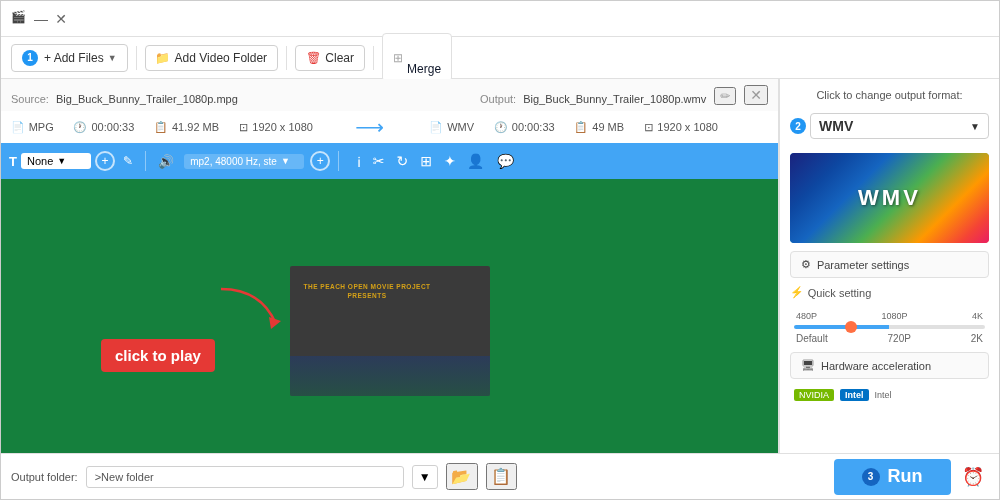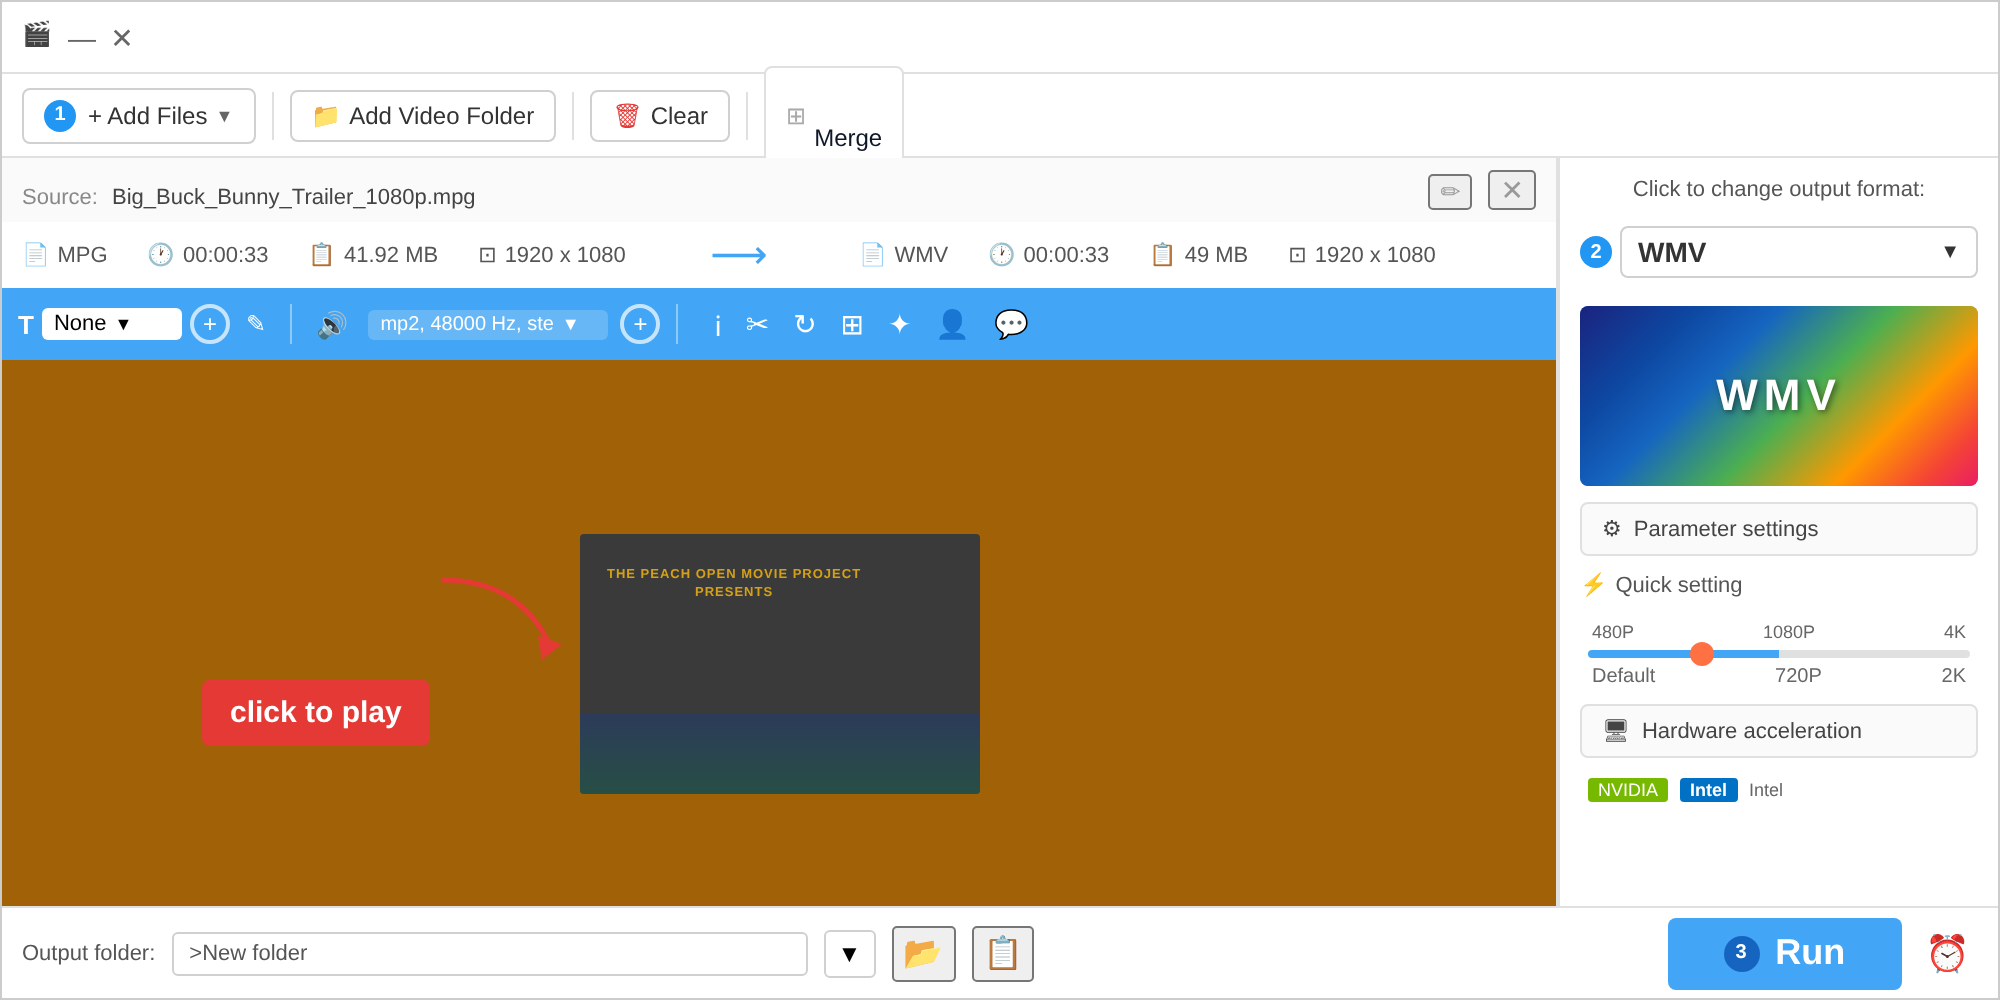--- a/index.html
+++ b/index.html
@@ -127,20 +127,24 @@
   <div class="main-content">
 
     <div class="file-area">
 
       <div class="file-item-header">
         <span style="color:#888;">
           <span>Source:</span>
           <span style="color:#444; margin-left:4px;">Big_Buck_Bunny_Trailer_1080p.mpg</span>
         </span>
         <div style="flex:1"></div>
+        <span style="color:#888;">
+          <span>Output:</span>
+          <span style="color:#444; margin-left:4px;">Big_Buck_Bunny_Trailer_1080p.wmv</span>
+        </span>
         <button class="edit-btn">✏</button>
         <button class="close-btn">✕</button>
       </div>
 
       <div class="file-meta-row">
         <div class="file-meta-left">
           <div class="meta-item">
             <span>📄</span>
             <span>MPG</span>
           </div>
@@ -202,21 +206,21 @@
           <button class="tool-btn" title="Info">ℹ</button>
           <button class="tool-btn" title="Cut">✂</button>
           <button class="tool-btn" title="Rotate">↻</button>
           <button class="tool-btn" title="Crop">⊞</button>
           <button class="tool-btn" title="Effect">✦</button>
           <button class="tool-btn" title="Watermark">👤</button>
           <button class="tool-btn" title="Subtitle">💬</button>
         </div>
       </div>
 
-      <div class="preview-area" style="position:relative; height:260px; background:#a16207;">
+      <div class="preview-area" style="position:relative; height:260px; background:#15803d;">
 
         <div style="position:relative; width:200px; height:130px; background:#3a3a3a; border-radius:2px; overflow:hidden; display:flex; align-items:center; justify-content:center; margin-top:30px;">
           <div class="movie-logo">
             <div class="movie-logo-text">THE PEACH OPEN MOVIE PROJECT</div>
             <div class="movie-logo-text">PRESENTS</div>
           </div>
           <div style="width:100%; height:40px; background: linear-gradient(to bottom, rgba(30,60,120,0.5), rgba(20,100,80,0.5)); position:absolute; bottom:0;"></div>
         </div>
 
         <div style="position:absolute; top:100px; left:210px;">

